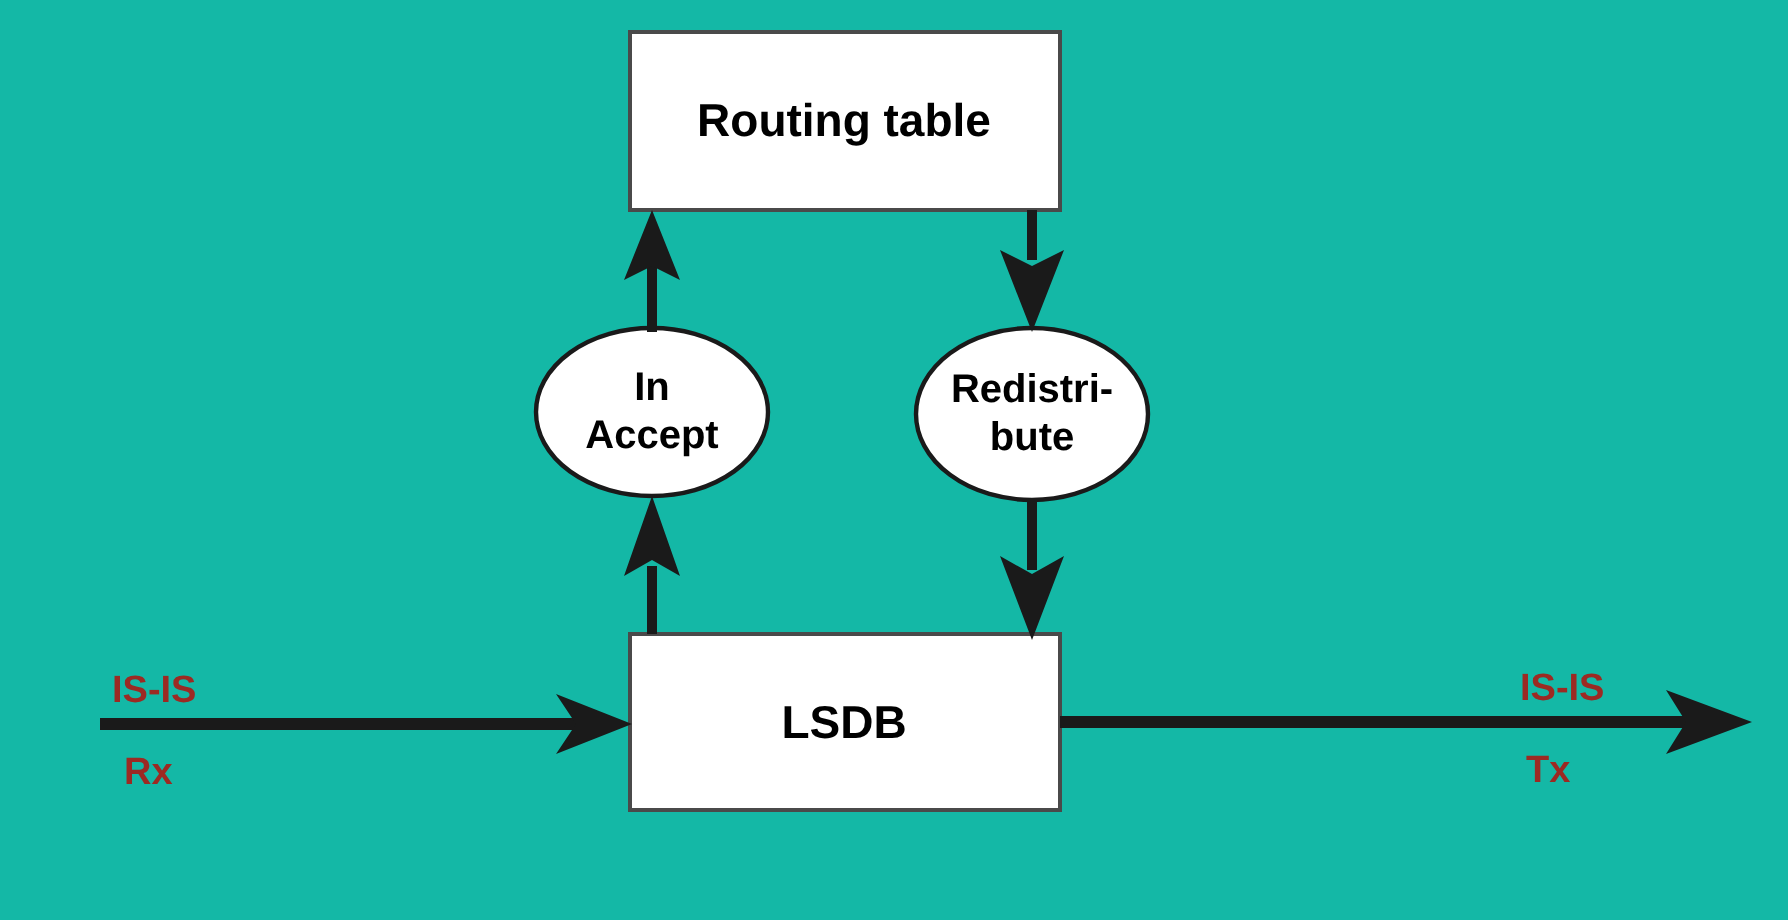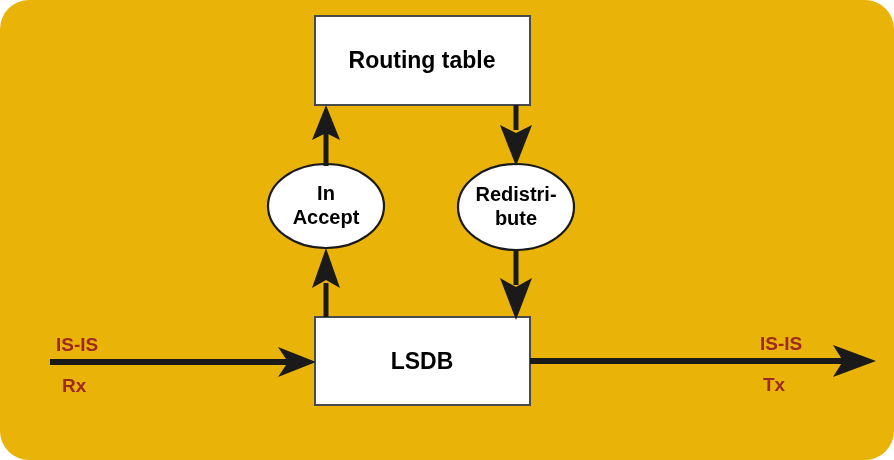--- a/index.html
+++ b/index.html
@@ -4,24 +4,23 @@
 <style>
   html, body {
     margin: 0;
     padding: 0;
     background: #ffffff;
   }
   #canvas {
     position: relative;
     width: 894px;
     height: 460px;
-    background: #eab308;
+    background: #14b8a6;
     font-family: "Liberation Sans", sans-serif;
     overflow: hidden;
-    border-radius: 29px;
   }
   svg.diagram {
     position: absolute;
     left: 0;
     top: 0;
     width: 894px;
     height: 460px;
   }
   .node-box {
     fill: #ffffff;

